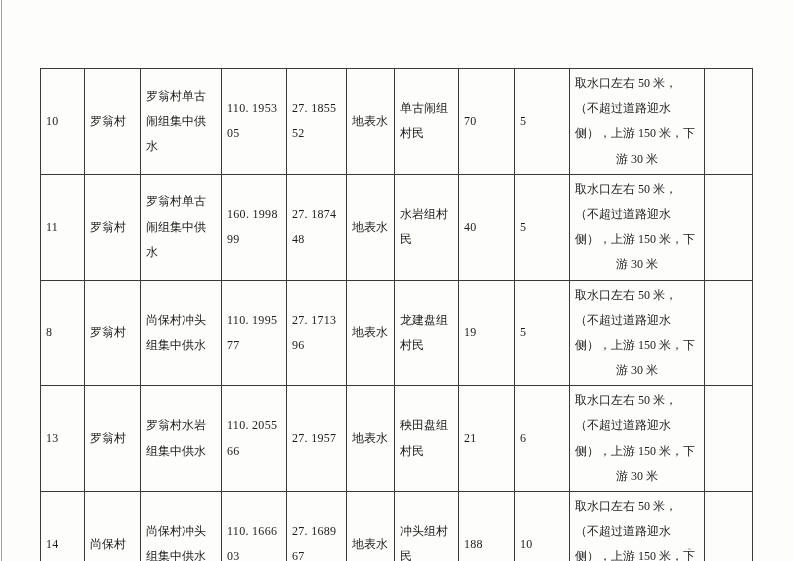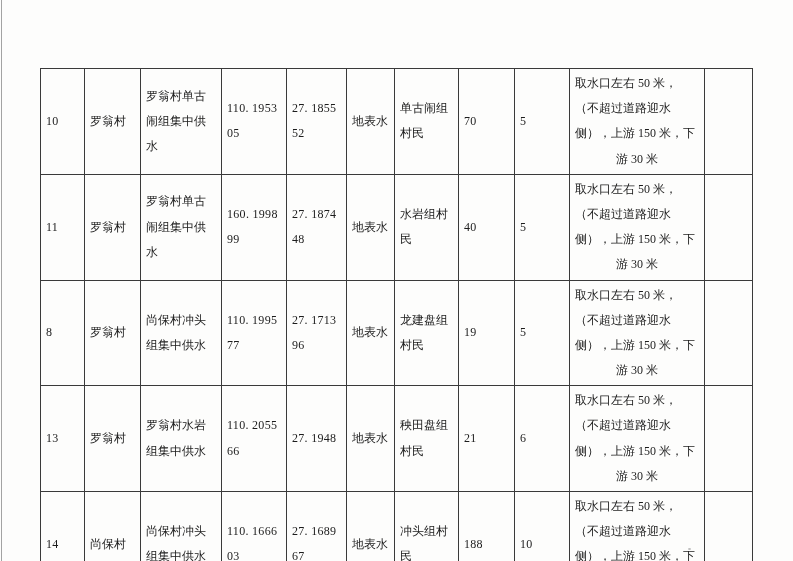--- a/index.html
+++ b/index.html
@@ -129,21 +129,21 @@
         <td class="num-cell">19</td>
         <td class="num-cell">5</td>
         <td class="remark-cell">取水口左右 50 米，（不超过道路迎水侧），上游 150 米，下游 30 米</td>
         <td class="blank-cell"></td>
       </tr>
       <tr>
         <td class="num-cell">13</td>
         <td>罗翁村</td>
         <td>罗翁村水岩组集中供水</td>
         <td class="num-cell">110. 205566</td>
-        <td class="num-cell">27. 1948</td>
+        <td class="num-cell">27. 1957</td>
         <td>地表水</td>
         <td>秧田盘组村民</td>
         <td class="num-cell">21</td>
         <td class="num-cell">6</td>
         <td class="remark-cell">取水口左右 50 米，（不超过道路迎水侧），上游 150 米，下游 30 米</td>
         <td class="blank-cell"></td>
       </tr>
       <tr>
         <td class="num-cell">14</td>
         <td>尚保村</td>

